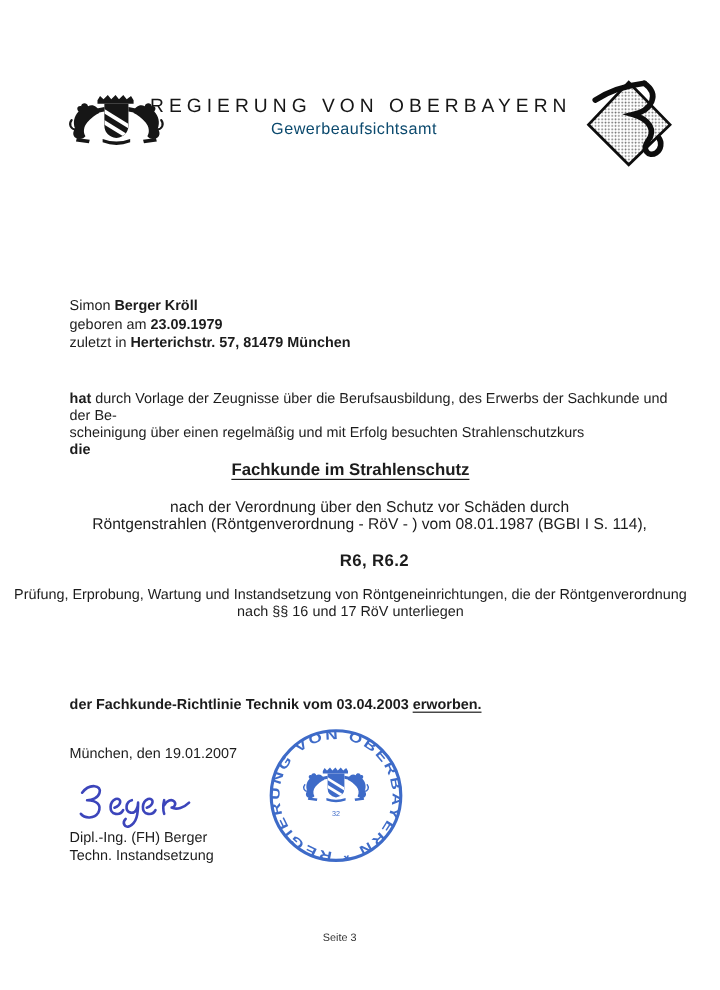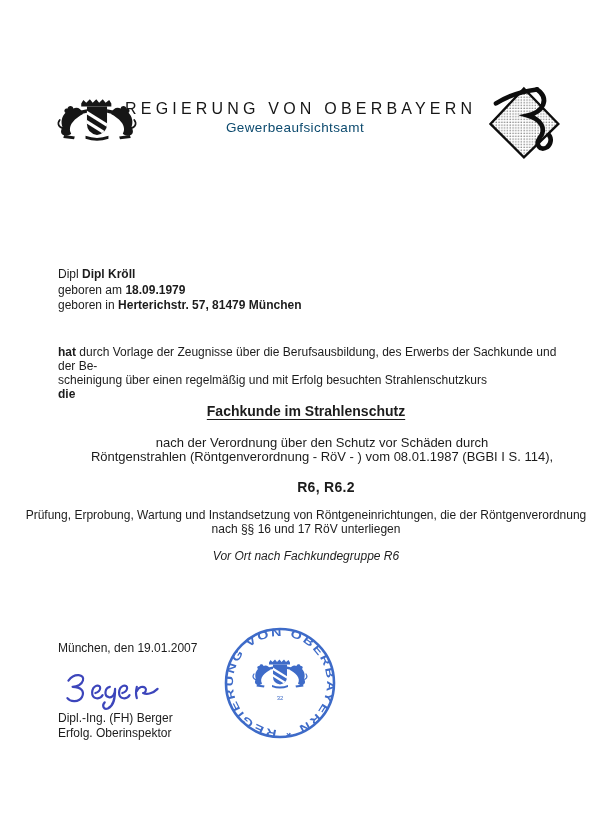--- a/index.html
+++ b/index.html
@@ -6,35 +6,35 @@
   .page{
     position:relative;
     width:600px;height:825px;
     margin:0 auto;
     background:#ffffff;
     font-family:"Liberation Sans","DejaVu Sans",sans-serif;
     color:#1c1c1c;
     overflow:hidden;
     box-shadow:0 0 4px rgba(0,0,0,.25);
   }
-  .abs{position:absolute;margin-top:20px;}
+  .abs{position:absolute;}
   
   .coa{left:54px;top:72px;width:86px;height:56px;}
   .hdr{left:125px;top:80px;width:340px;text-align:center;}
   .hdr .agency{font-size:16px;letter-spacing:4.2px;white-space:nowrap;color:#161616;}
   .hdr .dept{font-size:13.5px;letter-spacing:.4px;margin-top:2px;color:#0c4a6e;}
   .dlogo{left:480px;top:62px;width:86px;height:80px;}
   
   .title{left:0;top:172px;width:584px;text-align:center;font-size:20px;font-weight:bold;letter-spacing:.3px;color:#111;}
   
   .person{left:58px;top:247px;font-size:12px;line-height:15.5px;}
   .b{font-weight:bold;}
   
   .intro{left:58px;top:325px;width:500px;font-size:12px;line-height:14px;}
-  .center{left:14px;width:584px;text-align:center;}
+  .center{left:0;width:584px;text-align:center;}
   .subject{top:383px;font-size:14px;font-weight:bold;}
   .subject span{text-decoration:underline;text-underline-offset:3px;}
   .regulation{top:416px;font-size:13px;line-height:13.5px;padding-left:16px;}
   .groups{top:459px;font-size:14px;font-weight:bold;letter-spacing:.3px;padding-left:20px;}
   .scope{top:489px;font-size:12px;line-height:13.5px;}
   .onsite{top:529px;font-size:12px;font-style:italic;}
   .acquired{left:58px;top:580px;font-size:12px;font-weight:bold;}
   .acquired .u{text-decoration:underline;text-underline-offset:2px;}
   .placedate{left:58px;top:621px;font-size:12px;}
   .signature{left:56px;top:650px;width:114px;height:44px;}
@@ -103,23 +103,23 @@
         </pattern>
       </defs>
       <polygon points="46,7 83,45 46,81 10,45" fill="url(#dots)" stroke="#0d0d0d" stroke-width="2.5"></polygon>
       <path d="M16,23 C30,14 44,10 60,8" stroke="#0d0d0d" stroke-width="5" fill="none" stroke-linecap="round"></path>
       <path d="M60,8 C74,18 67,32 50,36 C64,40 71,50 63,60 C58,67 63,75 71,70 C75,67 76,61 73,57" stroke="#0d0d0d" stroke-width="5" fill="none" stroke-linecap="round"></path>
     </svg>
   </div>
 
 
   <div class="abs person">
-    <div><span>Dipl </span><span class="b">Dipl Kröll</span></div>
-    <div><span>geboren am </span><span class="b">18.09.1979</span></div>
-    <div><span>geboren in </span><span class="b">Herterichstr. 57, 81479 München</span></div>
+    <div><span>Simon </span><span class="b">Berger Kröll</span></div>
+    <div><span>geboren am </span><span class="b">23.09.1979</span></div>
+    <div><span>zuletzt in </span><span class="b">Herterichstr. 57, 81479 München</span></div>
   </div>
 
   <div class="abs intro">
     <div><span class="b">hat</span><span> durch Vorlage der Zeugnisse über die Berufsausbildung, des Erwerbs der Sachkunde und der Be-</span></div>
     <div>scheinigung über einen regelmäßig und mit Erfolg besuchten Strahlenschutzkurs</div>
     <div class="b">die</div>
   </div>
 
   <div class="abs center subject">
     <span>Fachkunde im Strahlenschutz</span>
@@ -130,22 +130,24 @@
     <div>Röntgenstrahlen (Röntgenverordnung - RöV - ) vom 08.01.1987 (BGBI I S. 114),</div>
   </div>
 
   <div class="abs center groups">R6, R6.2</div>
 
   <div class="abs center scope">
     <div>Prüfung, Erprobung, Wartung und Instandsetzung von Röntgeneinrichtungen, die der Röntgenverordnung</div>
     <div>nach §§ 16 und 17 RöV unterliegen</div>
   </div>
 
-  <div class="abs center onsite">Vor Ort nach Fachkundegruppe R6</div>
 
+  <div class="abs acquired">
+    <span>der Fachkunde-Richtlinie Technik vom 03.04.2003 </span><span class="u">erworben.</span>
+  </div>
 
   <div class="abs placedate">München, den 19.01.2007</div>
 
   <div class="abs signature">
     <svg viewBox="0 0 110 42" width="114" height="44">
       <g stroke="#3c45bb" stroke-width="2.1" fill="none" stroke-linecap="round" stroke-linejoin="round">
         <path d="M12,10 C18,2 28,4 26,10 C25,14 20,16 16,16 C24,16 28,20 25,26 C22,31 14,31 11,27"></path>
         <path d="M38,22 C44,20 44,14 39,15 C34,17 33,26 39,27 C42,27.5 44,26 45,24"></path>
         <path d="M52,16 C47,17 46,25 51,26 C55,27 57,22 57,18 C57,27 56,34 50,37 C46,38.5 44,34 47,31"></path>
         <path d="M64,22 C70,20 70,14 65,15 C60,17 59,26 65,27 C68,27.5 70,26 71,24"></path>
@@ -164,17 +166,18 @@
       <text font-size="11" font-weight="bold" fill="#2e5fc4" letter-spacing="1.5">
         <textPath href="#ringpath" textLength="288" lengthAdjust="spacingAndGlyphs">REGIERUNG VON OBERBAYERN *</textPath>
       </text>
       <use href="#bavaria-arms" x="-30" y="-26" width="60" height="34"></use>
       <text x="0" y="17" text-anchor="middle" font-size="6" fill="#2e5fc4">32</text>
     </svg>
   </div>
 
   <div class="abs signer">
     <div>Dipl.-Ing. (FH) Berger</div>
-    <div>Erfolg. Oberinspektor</div>
+    <div>Techn. Instandsetzung</div>
   </div>
 
+  <div class="abs footer">Seite 3</div>
 
 </div>
 
 </body></html>

